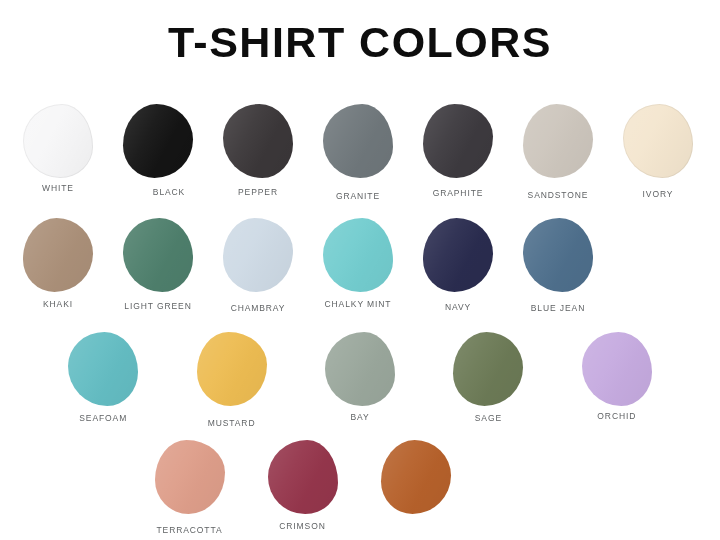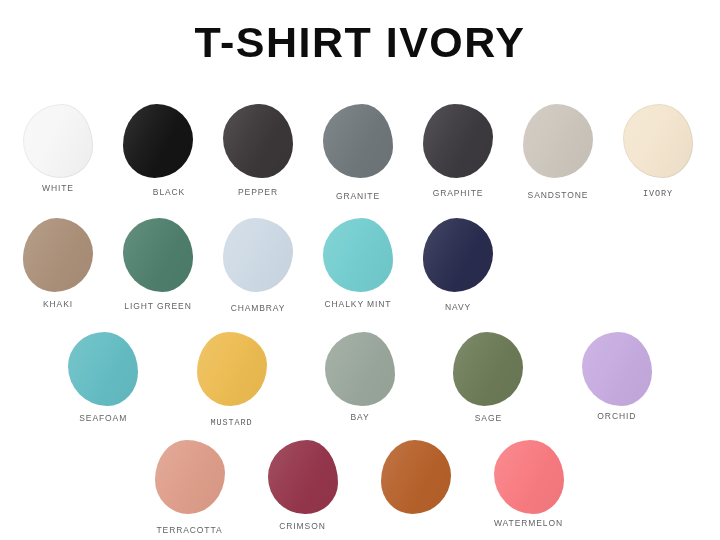--- a/index.html
+++ b/index.html
@@ -95,21 +95,21 @@
     text-transform: uppercase;
     white-space: nowrap;
     text-align: center;
   }
 </style>
 </head>
 <body style="background: rgb(255, 255, 255);">
 
 <div id="page">
 
-  <div id="page-title" style="color: rgb(13, 13, 13);">T-SHIRT IVORY</div>
+  <div id="page-title" style="color: rgb(13, 13, 13);">T-SHIRT COLORS</div>
 
   <div class="swatch-row" id="row-0">
       <div class="swatch-cell">
         <div class="blob b1 light-edge" style="background: rgb(247, 247, 248);"></div>
         <div class="swatch-label" style="color: rgb(95, 98, 100); margin-top: 5px;">WHITE</div>
       </div>
       <div class="swatch-cell">
         <div class="blob b2" style="background: rgb(20, 20, 20);"></div>
         <div class="swatch-label" style="color: rgb(95, 98, 100); margin-top: 9px; padding-left: 22px;">BLACK</div>
       </div>
@@ -124,21 +124,21 @@
       <div class="swatch-cell">
         <div class="blob b4" style="background: rgb(61, 58, 63);"></div>
         <div class="swatch-label" style="color: rgb(95, 98, 100); margin-top: 10px;">GRAPHITE</div>
       </div>
       <div class="swatch-cell">
         <div class="blob b2" style="background: rgb(205, 198, 189);"></div>
         <div class="swatch-label" style="color: rgb(95, 98, 100); margin-top: 12px;">SANDSTONE</div>
       </div>
       <div class="swatch-cell">
         <div class="blob b3 light-edge" style="background: rgb(244, 230, 207);"></div>
-        <div class="swatch-label" style="color: rgb(95, 98, 100); margin-top: 11px; font-family: Liberation Mono, monospace;">IVORY</div>
+        <div class="swatch-label" style="color: rgb(95, 98, 100); margin-top: 11px;">IVORY</div>
       </div>
     </div>
   <div class="swatch-row" id="row-1">
       <div class="swatch-cell">
         <div class="blob b2" style="background: rgb(171, 144, 121);"></div>
         <div class="swatch-label" style="color: rgb(95, 98, 100); margin-top: 7px;">KHAKI</div>
       </div>
       <div class="swatch-cell">
         <div class="blob b3" style="background: rgb(78, 127, 108);"></div>
         <div class="swatch-label" style="color: rgb(95, 98, 100); margin-top: 9px;">LIGHT GREEN</div>
@@ -148,29 +148,33 @@
         <div class="swatch-label" style="color: rgb(95, 98, 100); margin-top: 11px;">CHAMBRAY</div>
       </div>
       <div class="swatch-cell">
         <div class="blob b1" style="background: rgb(115, 205, 207);"></div>
         <div class="swatch-label" style="color: rgb(95, 98, 100); margin-top: 7px;">CHALKY MINT</div>
       </div>
       <div class="swatch-cell">
         <div class="blob b2" style="background: rgb(42, 44, 79);"></div>
         <div class="swatch-label" style="color: rgb(95, 98, 100); margin-top: 10px;">NAVY</div>
       </div>
+      <div class="swatch-cell">
+        <div class="blob b3" style="background: rgb(78, 111, 140);"></div>
+        <div class="swatch-label" style="color: rgb(95, 98, 100); margin-top: 11px;">BLUE JEAN</div>
+      </div>
     </div>
   <div class="swatch-row" id="row-2">
       <div class="swatch-cell">
         <div class="blob b3" style="background: rgb(100, 189, 195);"></div>
         <div class="swatch-label" style="color: rgb(95, 98, 100); margin-top: 7px;">SEAFOAM</div>
       </div>
       <div class="swatch-cell">
         <div class="blob b4" style="background: rgb(237, 188, 82);"></div>
-        <div class="swatch-label" style="color: rgb(95, 98, 100); margin-top: 12px; font-family: Liberation Mono, monospace;">MUSTARD</div>
+        <div class="swatch-label" style="color: rgb(95, 98, 100); margin-top: 12px;">MUSTARD</div>
       </div>
       <div class="swatch-cell">
         <div class="blob b1" style="background: rgb(154, 167, 156);"></div>
         <div class="swatch-label" style="color: rgb(95, 98, 100); margin-top: 6px;">BAY</div>
       </div>
       <div class="swatch-cell">
         <div class="blob b2" style="background: rgb(108, 122, 86);"></div>
         <div class="swatch-label" style="color: rgb(95, 98, 100); margin-top: 7px;">SAGE</div>
       </div>
       <div class="swatch-cell">
@@ -184,19 +188,15 @@
         <div class="swatch-label" style="color: rgb(95, 98, 100); margin-top: 11px;">TERRACOTTA</div>
       </div>
       <div class="swatch-cell">
         <div class="blob b1" style="background: rgb(149, 54, 76);"></div>
         <div class="swatch-label" style="color: rgb(95, 98, 100); margin-top: 7px;">CRIMSON</div>
       </div>
       <div class="swatch-cell">
         <div class="blob b2" style="background: rgb(182, 97, 43);"></div>
         <div class="swatch-label" style="color: rgb(95, 98, 100); margin-top: 25px;">YAM</div>
       </div>
-      <div class="swatch-cell">
-        <div class="blob b3" style="background: rgb(248, 123, 128);"></div>
-        <div class="swatch-label" style="color: rgb(95, 98, 100); margin-top: 4px;">WATERMELON</div>
-      </div>
     </div>
 
 </div>
 
 </body></html>

